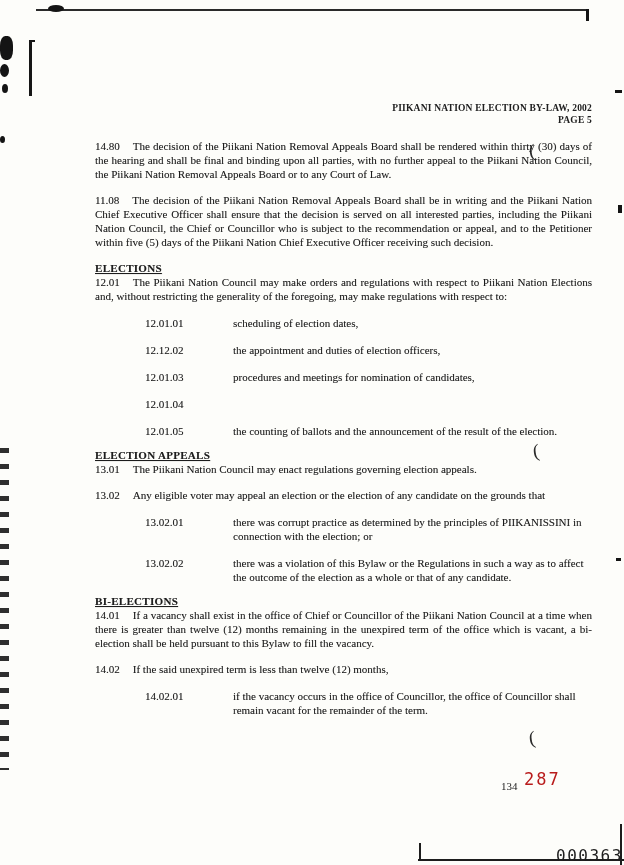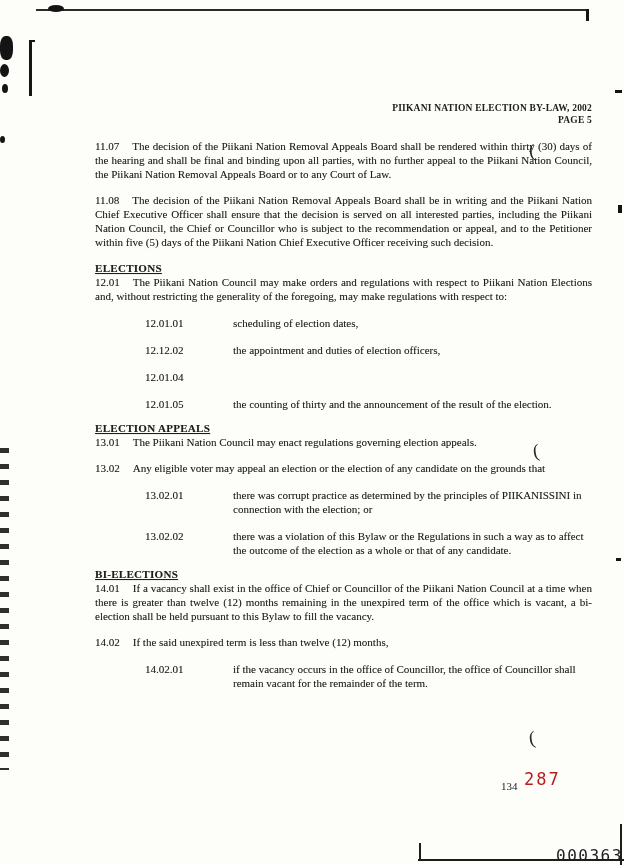--- a/index.html
+++ b/index.html
@@ -110,38 +110,42 @@
   <div class="art bline"></div>
   <div class="art btick"></div>
   <div class="art redge"></div>
 
   <div class="header">
     <div>PIIKANI NATION ELECTION BY-LAW, 2002</div>
     <div>PAGE 5</div>
   </div>
 
   <div id="doc-body" class="doc-body">
-      <div class="sec-para"><span class="num">11.07</span><span class="txt">The decision of the Piikani Nation Removal Appeals Board shall be rendered within thirty (30) days of the hearing and shall be final and binding upon all parties, with no further appeal to the Piikani Nation Council, the Piikani Nation Removal Appeals Board or to any Court of Law.</span></div>
+      <div class="sec-para"><span class="num">14.80</span><span class="txt">The decision of the Piikani Nation Removal Appeals Board shall be rendered within thirty (30) days of the hearing and shall be final and binding upon all parties, with no further appeal to the Piikani Nation Council, the Piikani Nation Removal Appeals Board or to any Court of Law.</span></div>
       <div class="sec-para"><span class="num">11.08</span><span class="txt">The decision of the Piikani Nation Removal Appeals Board shall be in writing and the Piikani Nation Chief Executive Officer shall ensure that the decision is served on all interested parties, including the Piikani Nation Council, the Chief or Councillor who is subject to the recommendation or appeal, and to the Petitioner within five (5) days of the Piikani Nation Chief Executive Officer receiving such decision.</span></div>
       <div class="sec-heading">ELECTIONS</div>
       <div class="sec-para"><span class="num">12.01</span><span class="txt">The Piikani Nation Council may make orders and regulations with respect to Piikani Nation Elections and, without restricting the generality of the foregoing, may make regulations with respect to:</span></div>
       <div class="sec-sub">
         <span class="num">12.01.01</span>
         <span class="txt">scheduling of election dates,</span>
       </div>
       <div class="sec-sub">
         <span class="num">12.12.02</span>
         <span class="txt">the appointment and duties of election officers,</span>
       </div>
       <div class="sec-sub">
+        <span class="num">12.01.03</span>
+        <span class="txt">procedures and meetings for nomination of candidates,</span>
+      </div>
+      <div class="sec-sub">
         <span class="num">12.01.04</span>
       </div>
       <div class="sec-sub">
         <span class="num">12.01.05</span>
-        <span class="txt">the counting of thirty and the announcement of the result of the election.</span>
+        <span class="txt">the counting of ballots and the announcement of the result of the election.</span>
       </div>
       <div class="sec-heading">ELECTION APPEALS</div>
       <div class="sec-para"><span class="num">13.01</span><span class="txt">The Piikani Nation Council may enact regulations governing election appeals.</span></div>
       <div class="sec-para"><span class="num">13.02</span><span class="txt">Any eligible voter may appeal an election or the election of any candidate on the grounds that</span></div>
       <div class="sec-sub">
         <span class="num">13.02.01</span>
         <span class="txt">there was corrupt practice as determined by the principles of PIIKANISSINI in connection with the election; or</span>
       </div>
       <div class="sec-sub">
         <span class="num">13.02.02</span>

